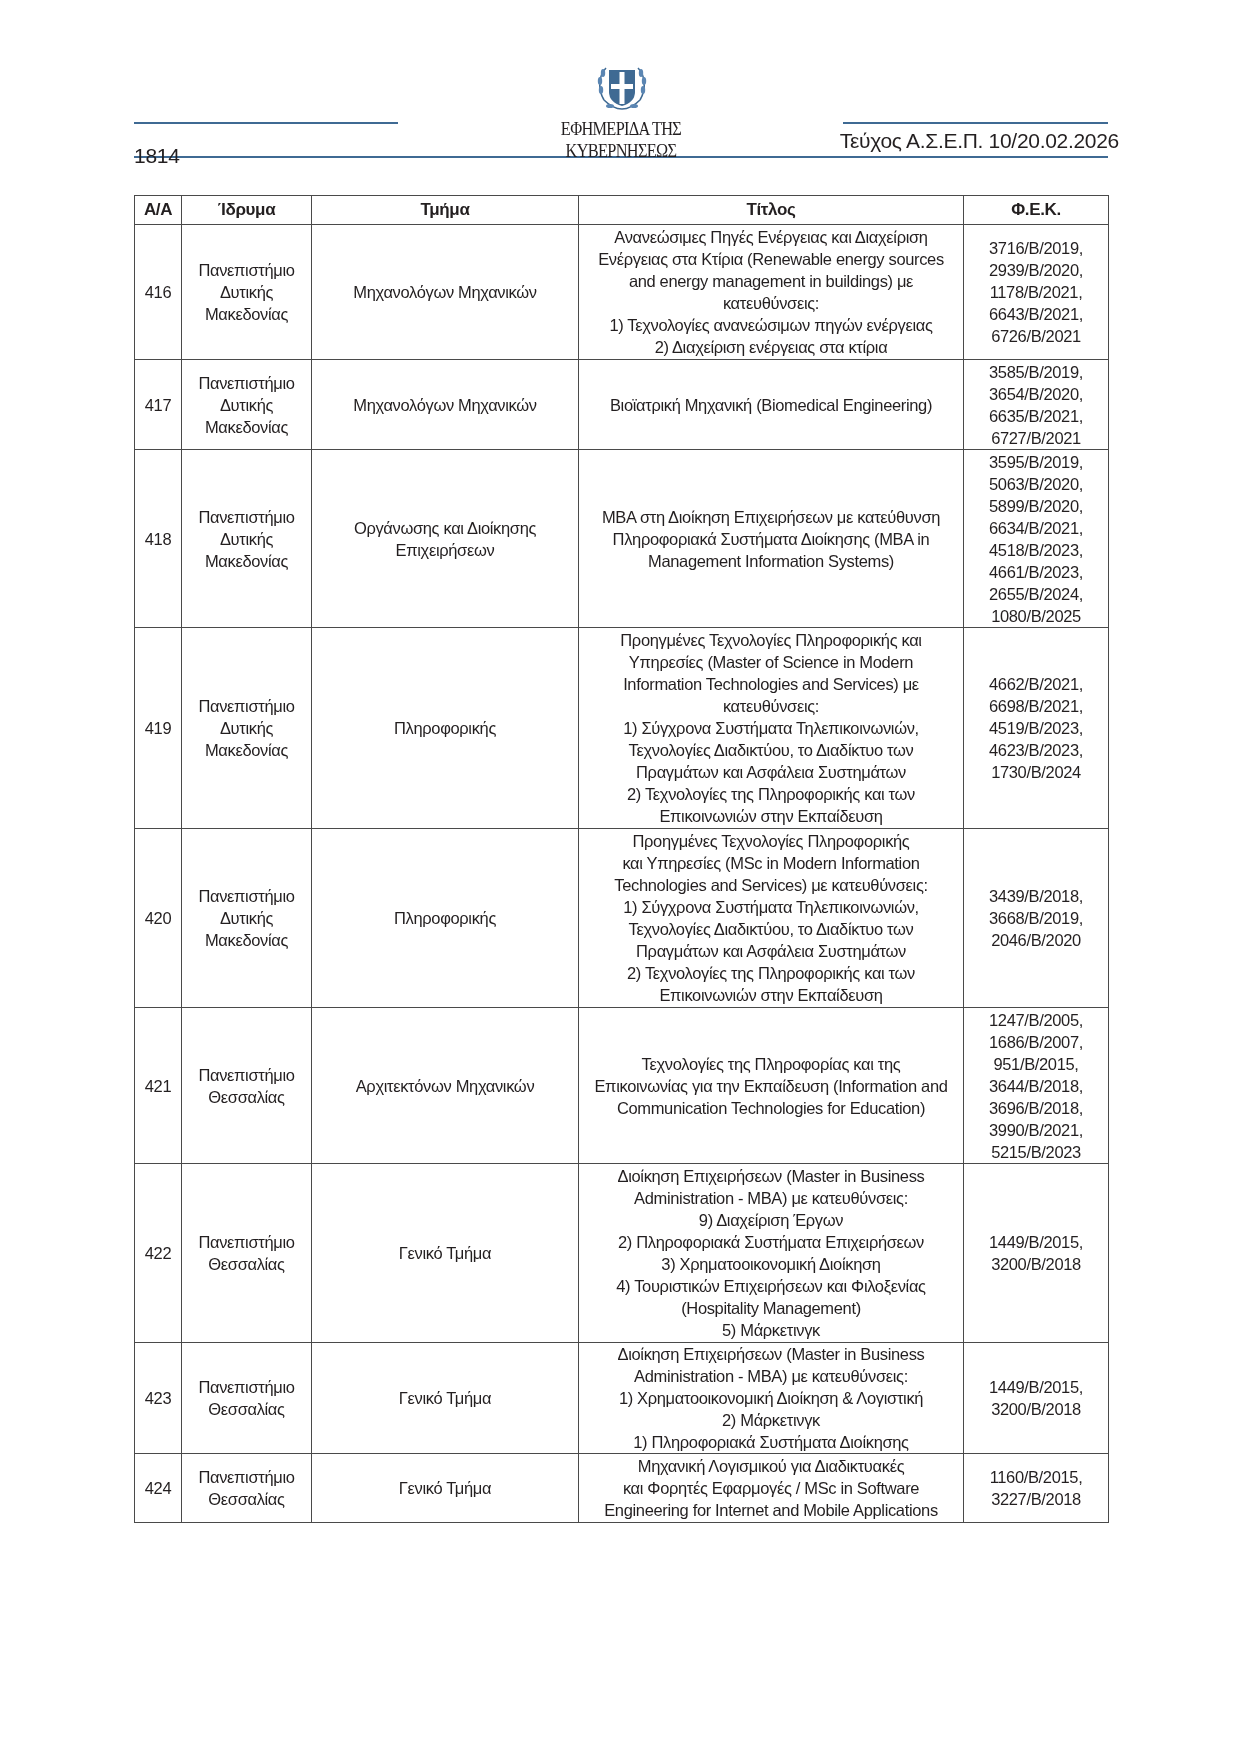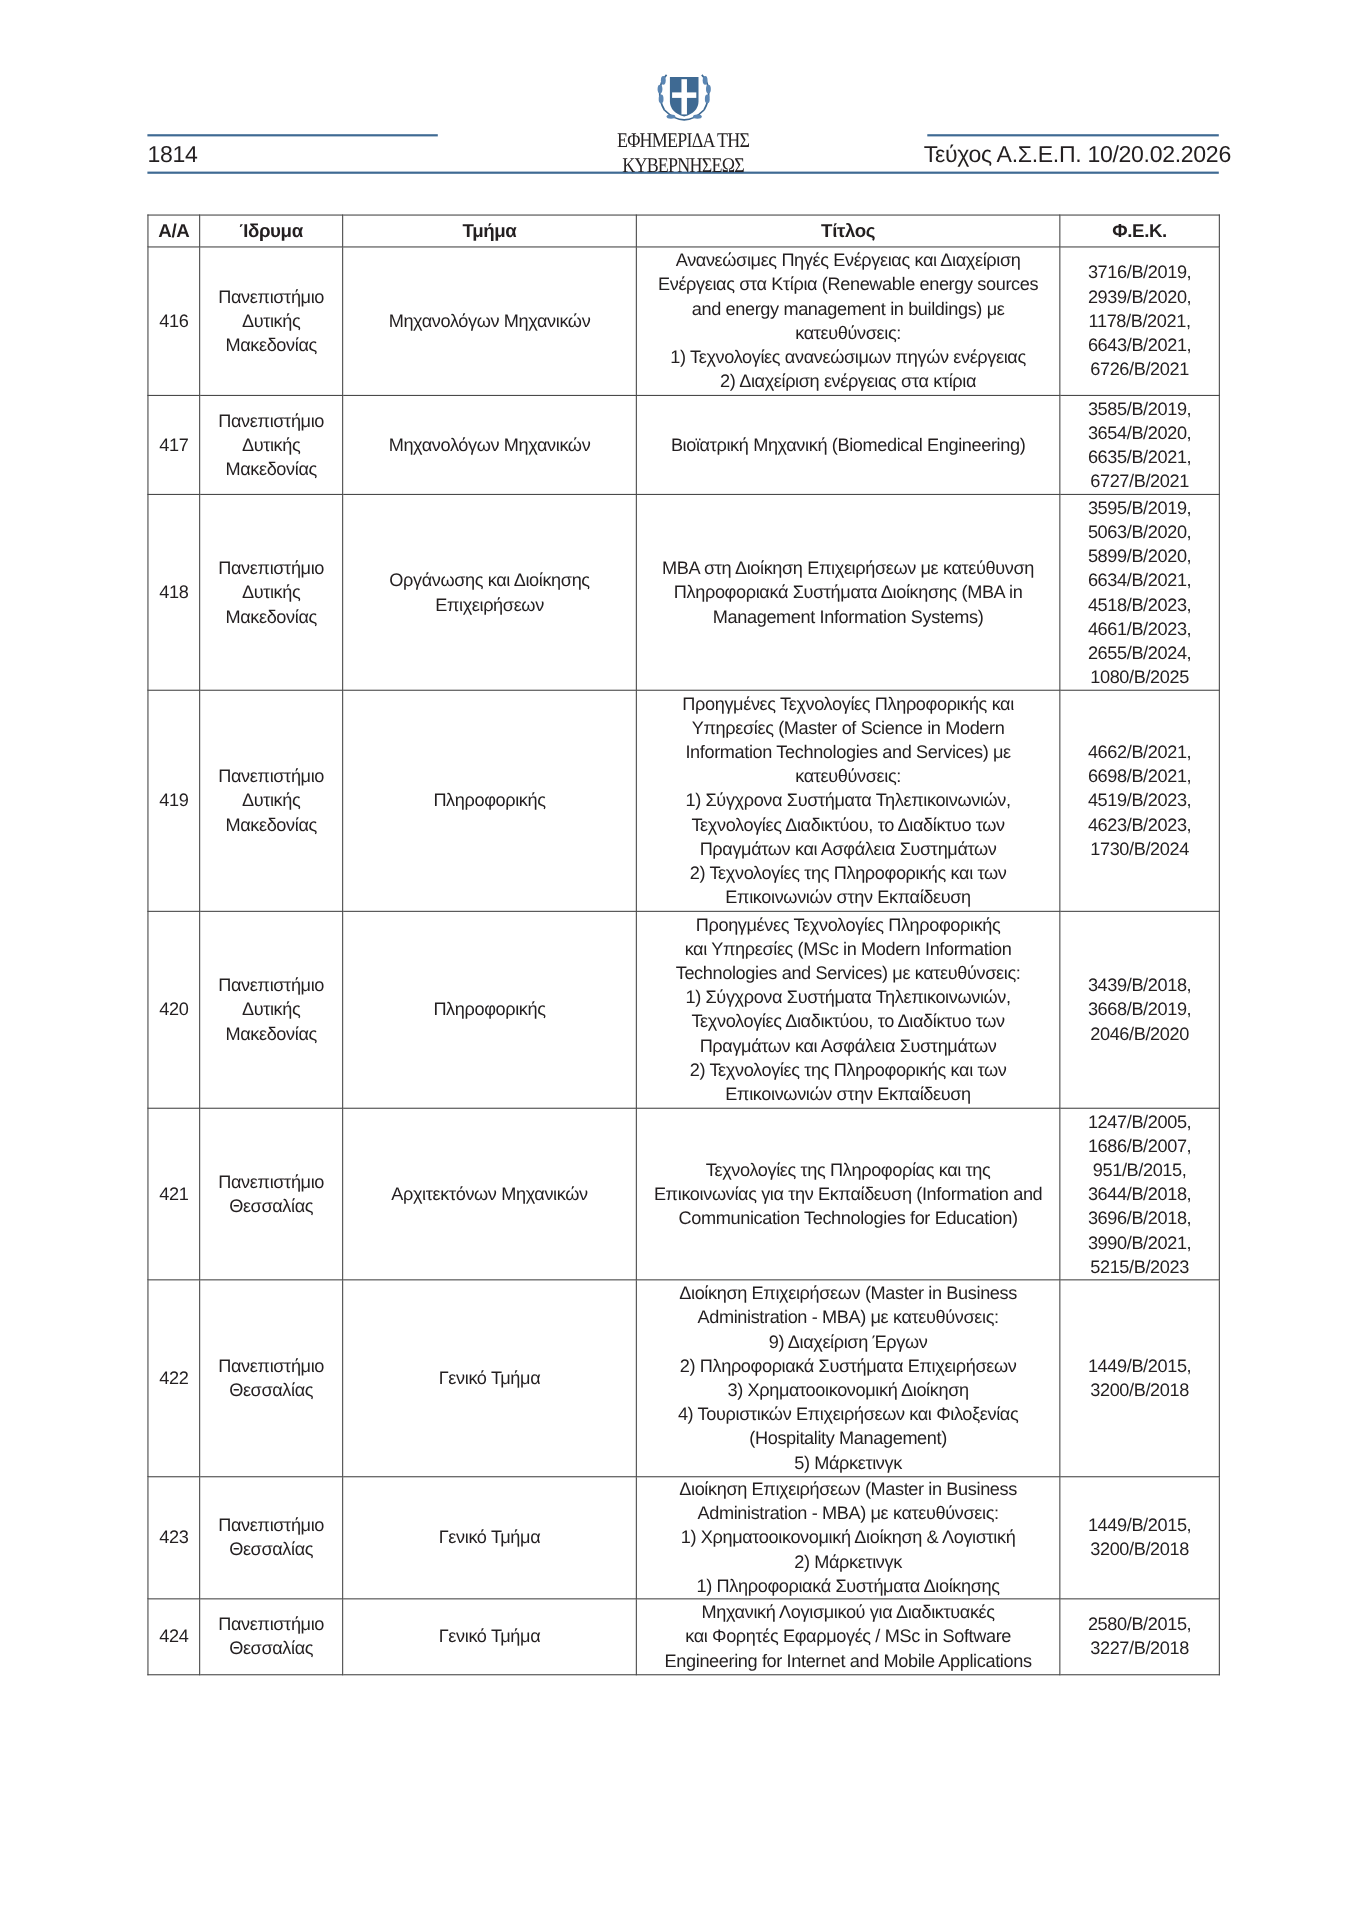--- a/index.html
+++ b/index.html
@@ -1,19 +1,19 @@
 <!DOCTYPE html>
 <html><head>
 <meta charset="utf-8">
 <style>
   html, body { margin:0; padding:0; background:#ffffff; }
   body { width:1241px; height:1754px; position:relative; overflow:hidden;
          font-family:"Liberation Sans", "DejaVu Sans", sans-serif; color:#231f20; }
   .hline { position:absolute; height:2px; background:#3f6a93; }
-  .page-num { position:absolute; left:134px; top:129px; font-size:21px; line-height:24px; letter-spacing:-0.3px; }
+  .page-num { position:absolute; left:134px; top:144px; font-size:21px; line-height:24px; letter-spacing:-0.3px; }
   .issue { position:absolute; right:122px; top:129px; font-size:21px; line-height:24px; letter-spacing:-0.3px; text-align:right; }
   .gazette-title { position:absolute; left:486px; width:270px; top:118px; text-align:center;
                    font-family:"Liberation Serif", "DejaVu Serif", serif; font-size:19px; letter-spacing:-0.8px; transform:scaleX(0.86); transform-origin:center; }
   .emblem { position:absolute; left:594px; top:60px; width:56px; height:58px; }
 
   table.main { position:absolute; left:134px; top:195px; width:974px;
                border-collapse:collapse; table-layout:fixed; }
   table.main th, table.main td { border:1.5px solid #4a4a4a; text-align:center; vertical-align:middle;
                padding:0 4px; font-size:16.5px; line-height:22px; letter-spacing:-0.35px; }
   table.main th { font-weight:bold; height:28px; font-size:17px;margin-left:16px; }
@@ -276,18 +276,18 @@
         </td>
         <td>
           <span class="ln">Γενικό Τμήμα</span>
         </td>
         <td>
           <span class="ln">Μηχανική Λογισμικού για Διαδικτυακές</span>
           <span class="ln">και Φορητές Εφαρμογές / MSc in Software</span>
           <span class="ln">Engineering for Internet and Mobile Applications</span>
         </td>
         <td>
-          <span class="ln">2580/Β/2015,</span>
+          <span class="ln">1160/Β/2015,</span>
           <span class="ln">3227/Β/2018</span>
         </td>
       </tr>
     </tbody>
 </table>
 
 </body></html>

